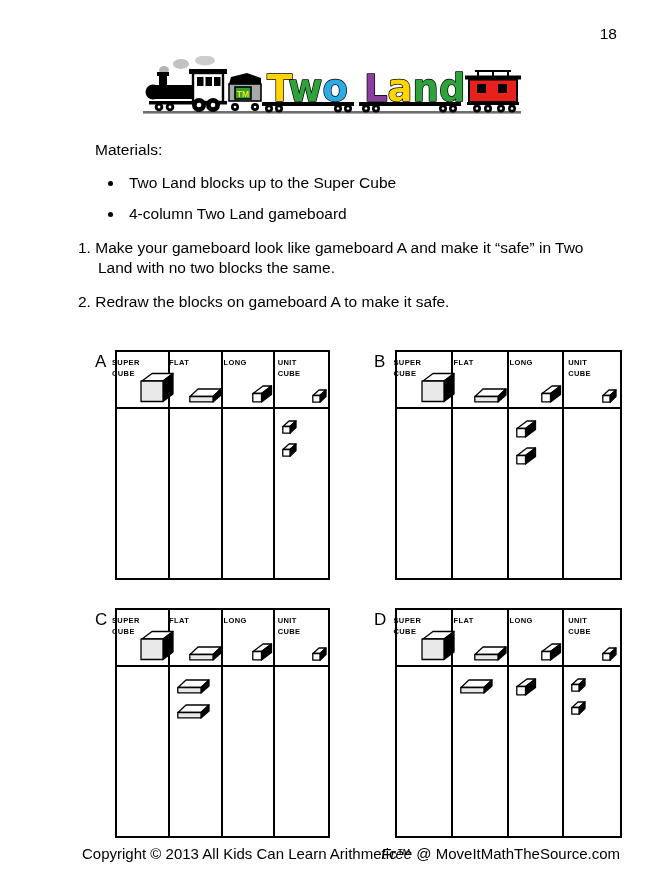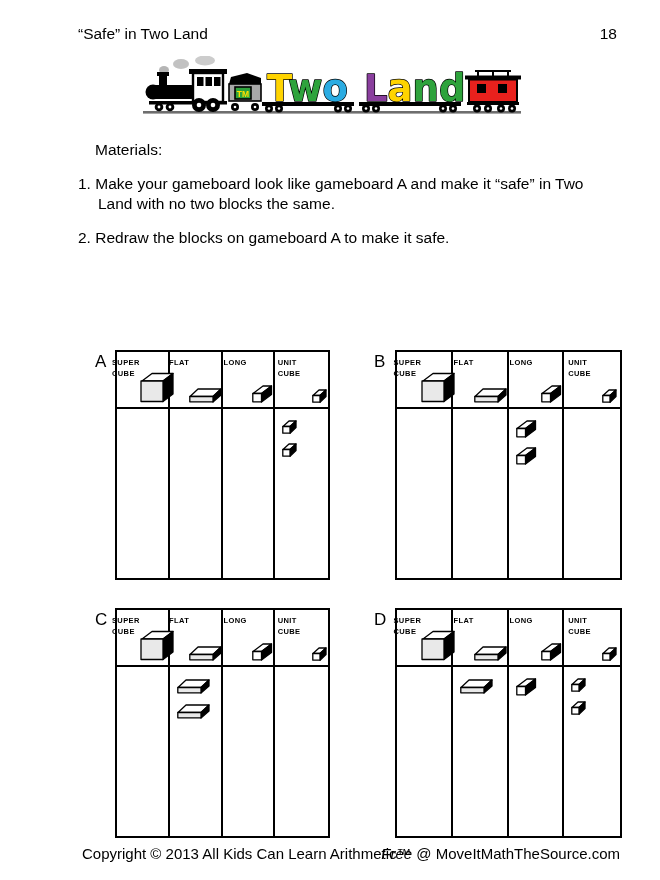--- a/index.html
+++ b/index.html
@@ -40,21 +40,20 @@
 
   .footer-left{position:absolute;left:82px;top:845px;font-size:15px;}
   .footer-right{position:absolute;right:40px;top:845px;font-size:15px;}
   .footer-right .free{font-style:italic;}
 </style>
 </head>
 <body>
 
 <div class="page">
 
-  <div class="title">“Safe” in Two Land</div>
   <div class="pagenum">18</div>
 
   <svg class="logo-svg" width="378" height="60" viewBox="0 0 378 60">
     <defs>
       <linearGradient id="gradD" x1="0" y1="0" x2="1" y2="0">
         <stop offset="0.5" stop-color="#ffd400"></stop>
         <stop offset="0.5" stop-color="#2ea33c"></stop>
       </linearGradient>
     </defs>
 
@@ -140,20 +139,24 @@
         <circle cx="345" cy="52.5" r="1.3" fill="#fff"></circle>
       <circle cx="358" cy="52.5" r="4" fill="#000"></circle>
         <circle cx="358" cy="52.5" r="1.3" fill="#fff"></circle>
       <circle cx="369" cy="52.5" r="4" fill="#000"></circle>
         <circle cx="369" cy="52.5" r="1.3" fill="#fff"></circle>
     </g>
   </svg>
 
   <div class="content">
     <p class="materials-heading">Materials:</p>
+    <ul class="materials">
+      <li>Two Land blocks up to the Super Cube</li>
+      <li>4-column Two Land gameboard</li>
+    </ul>
     <p class="instr"><span>1.</span> <span>Make your gameboard look like gameboard A and make it “safe” in Two Land with no two blocks the same.</span></p>
     <p class="instr"><span>2.</span> <span>Redraw the blocks on gameboard A to make it safe.</span></p>
   </div>
 
   <span class="board-label" id="labA">A</span>
   <div class="board" id="boardA">
       <div class="bh">
         <div class="bh-label">SUPER CUBE</div>
         <div class="bh-icon">
           <span class="blk"><svg width="34" height="31" viewBox="0 0 34 31">

